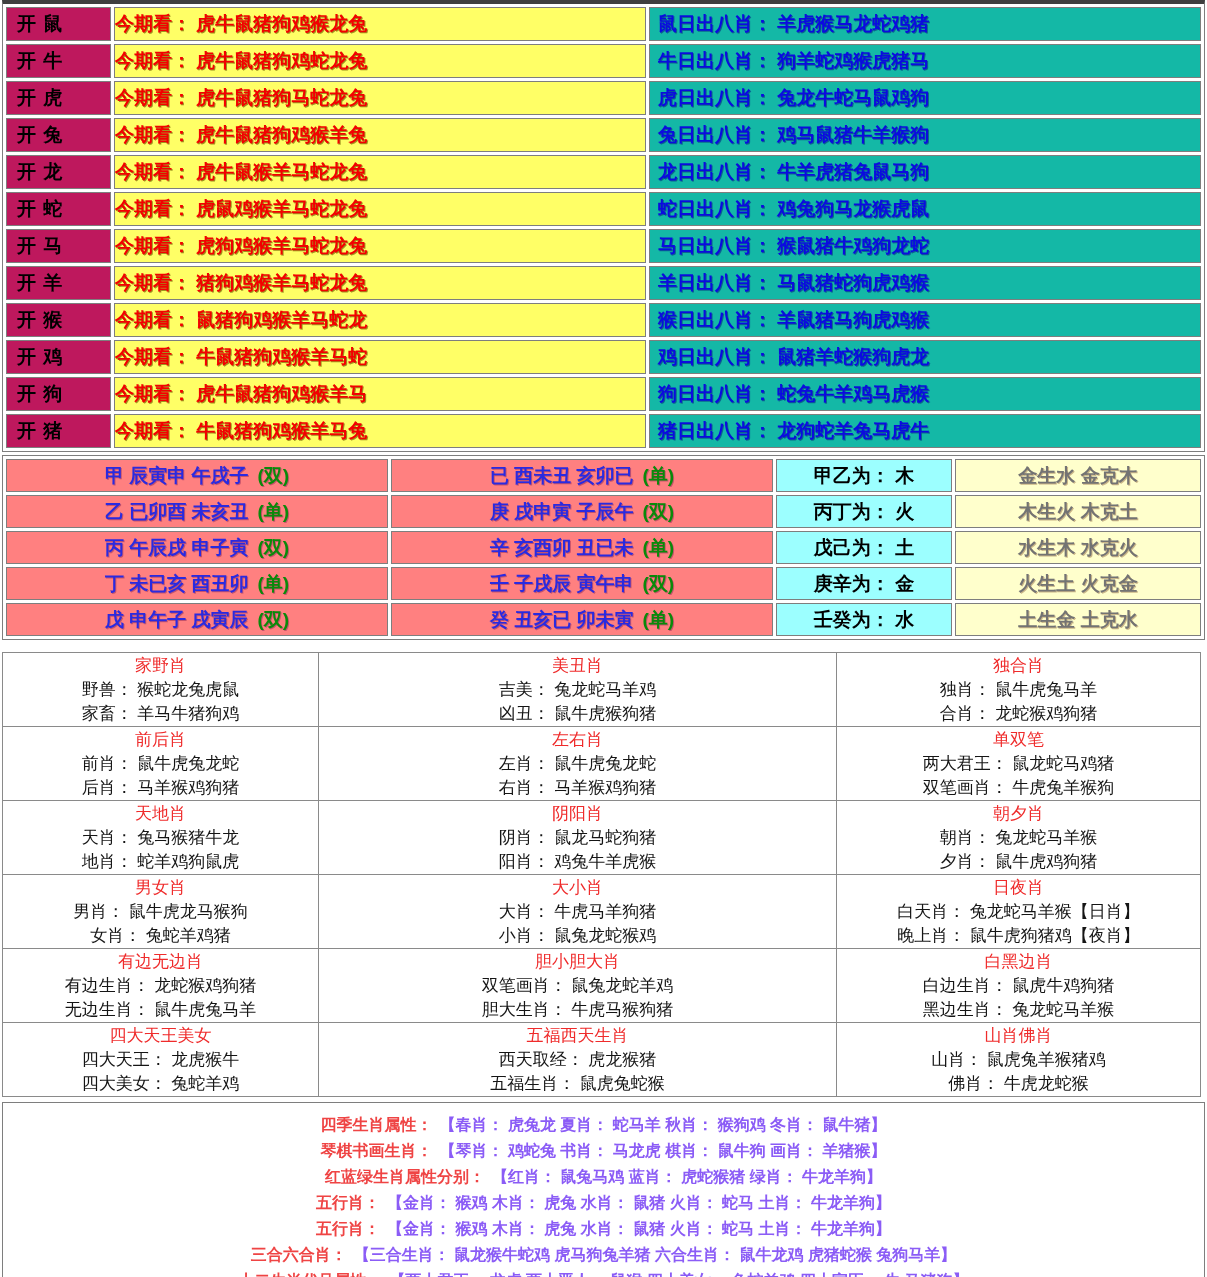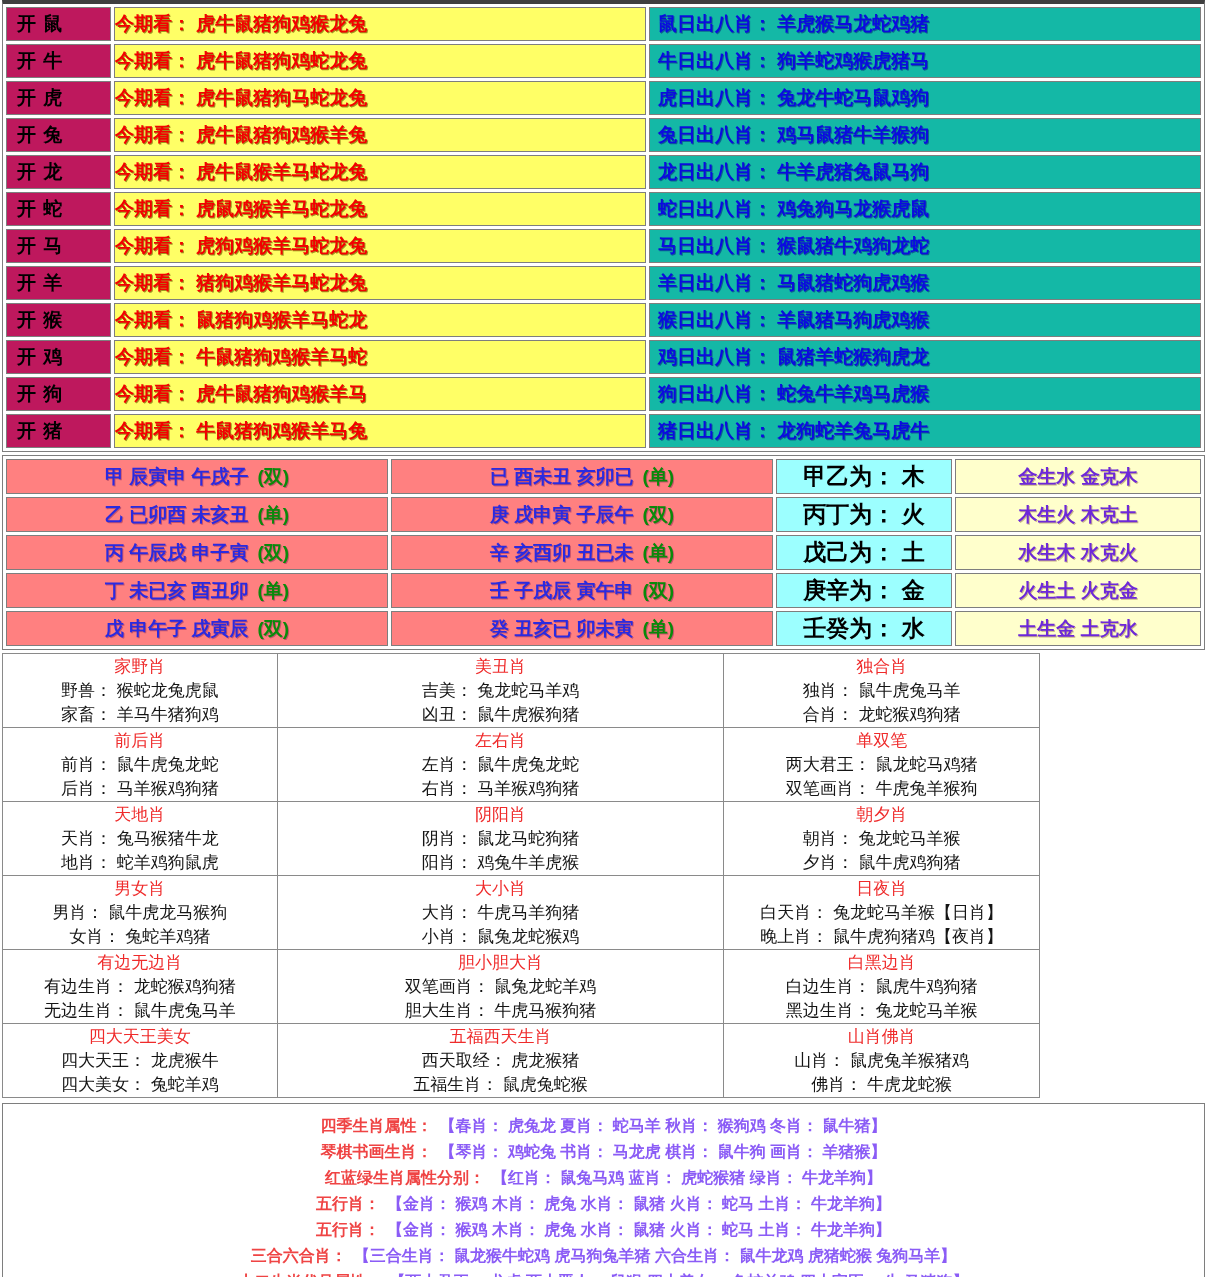--- a/index.html
+++ b/index.html
@@ -19,27 +19,27 @@
          padding-left:0;width:529px;text-shadow:1px 1px 0 rgba(120,100,0,.7);}
   .c-eight{background:#14b8a6;color:#0b0bdf;font-weight:bold;font-size:19px;
            padding-left:8px;text-shadow:1px 1px 0 rgba(0,0,110,.45);}
 
   
   #secB{border:1px solid #7e7e7e;margin-top:3px;}
   .c-stem{background:#ff8080;color:#2a2ae0;font-weight:bold;font-size:19px;
           text-align:center;height:29px;width:378px;
           text-shadow:1px 1px 0 rgba(90,0,70,.35);}
   .parity{color:#0a8a0a;margin-left:9px;}
-  .c-elem{background:#9cffff;color:#000;font-weight:bold;font-size:23px;
+  .c-elem{background:#9cffff;color:#000;font-weight:bold;font-size:19px;
           text-align:center;width:172px;}
-  .c-rel{background:#ffffcc;color:#6d28d9;font-weight:bold;font-size:19px;
+  .c-rel{background:#ffffcc;color:#737373;font-weight:bold;font-size:19px;
          text-align:center;text-shadow:1px 1px 0 rgba(150,110,70,.5);margin-left:8px;}
 
   
-  #grid{border-collapse:collapse;width:1038px;margin:3px 2px 0;border-radius:7px;}
+  #grid{border-collapse:collapse;width:1199px;margin:12px 2px 0;border-radius:7px;}
   #grid td{border:1px solid #8a8a8a;text-align:center;vertical-align:middle;
            height:73px;background:#fff;padding:0;}
   #grid td.gc1{width:315px;} #grid td.gc2{width:517px;} #grid td.gc3{width:363px;}
   .g-title{color:#ef2b2b;font-size:17px;line-height:24px;}
   .g-line{color:#151515;font-size:17px;line-height:24px;}
 
   
   .f-box{border:1px solid #7e7e7e;margin:5px 2px 0;padding:9px 0 7px;text-align:center;}
   .f-line{font-size:16px;font-weight:bold;line-height:26px;white-space:nowrap;}
   .f-label{color:#ef4444;}

